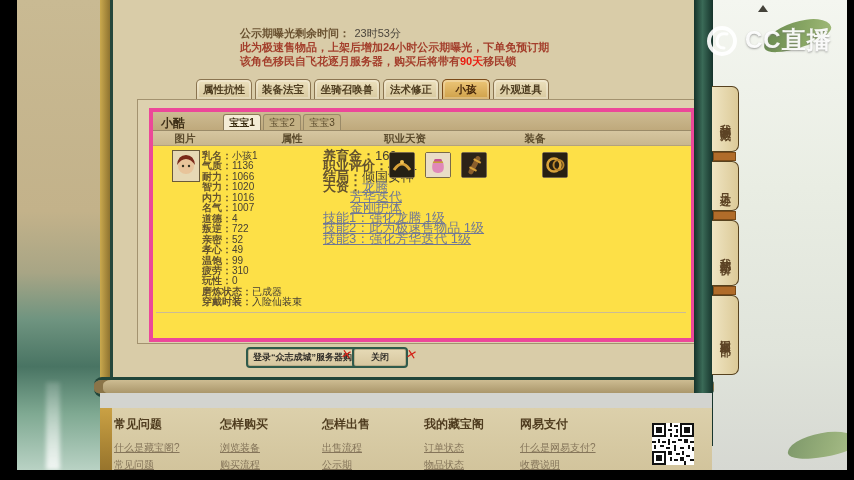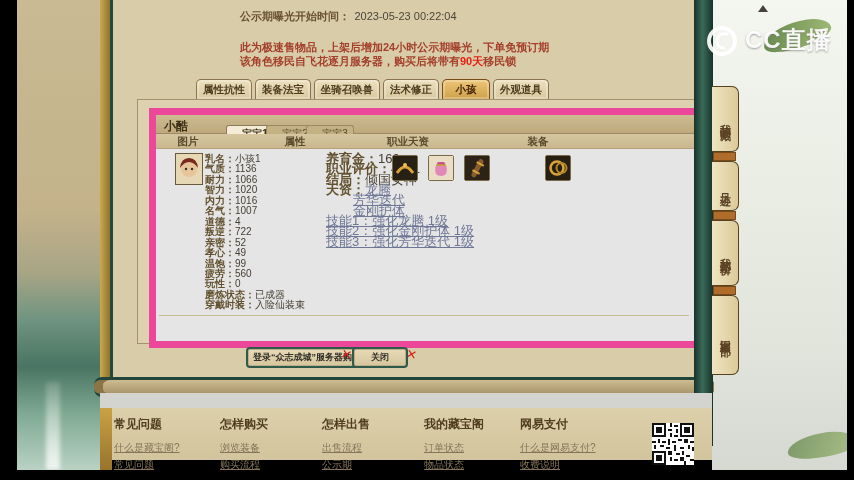--- a/index.html
+++ b/index.html
@@ -35,25 +35,25 @@
 
   
   .tabbar{left:37px;top:79px;height:20px;display:flex;gap:3px;}
   .tab{height:19px;border:1px solid #8a7450;border-bottom:none;border-radius:5px 5px 0 0;
     background:linear-gradient(#ece0bd,#d8c99f);color:#4e3d20;font-size:10.5px;font-weight:bold;
     display:flex;align-items:center;justify-content:center;box-shadow:inset 0 0 0 2px rgba(255,255,255,.25);}
   .tab.active{background:linear-gradient(#ecc678,#cfa049);border-color:#7a4a18;color:#46260a;}
 
   
   .outerbox{left:37px;top:99px;width:557px;height:243px;background:#ddd1af;border:1px solid #a3926f;}
-  .panel{left:11px;top:8px;width:538px;height:226px;background:#e5e5e5;border:7px solid #ec4899;}
+  .panel{left:11px;top:8px;width:538px;height:226px;background:#fde047;border:4px solid #ec4899;}
   .phead{left:0;top:0;width:100%;height:18px;background:linear-gradient(#cdbb92,#bfa97c);border-bottom:1px solid #9a8a68;}
   .ptitle{left:8px;top:3px;font-size:12px;font-weight:bold;color:#3f3018;}
-  .subtab{top:10px;width:36px;height:15px;font-size:10px;display:flex;align-items:center;justify-content:center;
-    border:1px solid #9a8a68;border-bottom:none;border-radius:3px 3px 0 0;background:#c4b184;color:#564628;padding-left:10px;}
+  .subtab{top:2px;width:36px;height:15px;font-size:10px;display:flex;align-items:center;justify-content:center;
+    border:1px solid #9a8a68;border-bottom:none;border-radius:3px 3px 0 0;background:#c4b184;color:#564628;}
   .subtab.active{background:#f4ecd6;border-color:#8a7a58;font-weight:bold;color:#3a2c12;}
   .cols{left:0;top:19px;width:100%;height:14px;background:linear-gradient(#d6c6a0,#c9b78e);border-bottom:1px solid #b3a27c;}
   .colh{top:20px;transform:translateX(-50%);font-size:10.5px;font-weight:bold;color:#5a4a2c;}
   .panel-hr{left:3px;top:200px;width:530px;border-top:1px solid #cbbb95;}
 
   .attrs{left:49px;top:39px;width:120px;font-size:10px;line-height:10.45px;color:#474034;}
   .al{font-weight:bold;color:#63522f;}
   .career{left:170px;top:39px;width:170px;font-size:13px;line-height:10.35px;color:#474034;}
   .cl{font-weight:bold;color:#63522f;}
   .indent{padding-left:27px;}
@@ -81,21 +81,21 @@
 
   
   .cc-logo{left:705px;top:24px;display:flex;gap:6px;z-index:60;}
   .cc-text{font-size:24px;font-weight:bold;color:rgba(255,255,255,.93);letter-spacing:1px;
     text-shadow:0 1px 2px rgba(110,110,110,.6);}
   .tri{left:758px;top:5px;width:0;height:0;border-left:5px solid transparent;border-right:5px solid transparent;
     border-bottom:7px solid #44423a;}
 
   
   .grayband{left:100px;top:393px;width:612px;height:15px;background:#d3d4d0;}
-  .footer{left:100px;top:408px;width:612px;height:52px;background:linear-gradient(#dcd0ab,#d2c49c);}
+  .footer{left:100px;top:408px;width:612px;height:62px;background:linear-gradient(#dcd0ab,#d2c49c);}
   .fgold{left:0;top:0;width:12px;height:62px;background:linear-gradient(180deg,#caa144,#97742c);}
   .fcol{top:8px;width:100px;}
   .ftitle{font-size:12px;font-weight:bold;color:#4f3c1f;margin-bottom:8px;}
   .flink{display:block;font-size:10px;color:#85755a;text-decoration:underline;margin-bottom:3px;cursor:pointer;}
 </style>
 </head>
 <body>
 
 <div id="stage">
 
@@ -103,23 +103,23 @@
   <div class="abs waterfall"></div>
   <div class="abs scene-right"></div>
   <div class="abs leaf" style="left:762px;top:22px;width:70px;height:26px;transform:rotate(-18deg);"></div>
   <div class="abs leaf" style="left:787px;top:433px;width:72px;height:24px;transform:rotate(-10deg);opacity:.7;"></div>
   <div class="abs tri"></div>
 
   <div class="abs page">
     <div class="abs page-goldedge"></div>
     <div class="abs page-tealline"></div>
 
-    <div class="abs" style="left:140px;top:6px;">
-      <span class="ilabel">公示期曝光开始时间：</span>
-      <span class="ivalue">2023-05-23 00:22:04</span>
+    <div class="abs" style="left:140px;top:23px;">
+      <span class="ilabel">公示期曝光剩余时间：</span>
+      <span class="ivalue">23时53分</span>
     </div>
     <div class="abs warn" style="left:140px;top:40px;">此为极速售物品，上架后增加24小时公示期曝光，下单免预订期</div>
     <div class="abs warn" style="left:140px;top:54px;">
       <span>该角色移民自飞花逐月服务器，购买后将带有</span><span class="hl">90天</span><span>移民锁</span>
     </div>
 
     <div class="abs tabbar">
       <div class="tab" style="width:54px;margin-top:32px;">基本信息</div>
       <div class="tab" style="width:54px;">属性抗性</div>
       <div class="tab" style="width:54px;">装备法宝</div>
@@ -158,35 +158,35 @@
           <div><span class="al">气质：</span><span>1136</span></div>
           <div><span class="al">耐力：</span><span>1066</span></div>
           <div><span class="al">智力：</span><span>1020</span></div>
           <div><span class="al">内力：</span><span>1016</span></div>
           <div><span class="al">名气：</span><span>1007</span></div>
           <div><span class="al">道德：</span><span>4</span></div>
           <div><span class="al">叛逆：</span><span>722</span></div>
           <div><span class="al">亲密：</span><span>52</span></div>
           <div><span class="al">孝心：</span><span>49</span></div>
           <div><span class="al">温饱：</span><span>99</span></div>
-          <div><span class="al">疲劳：</span><span>560</span></div>
+          <div><span class="al">疲劳：</span><span>310</span></div>
           <div><span class="al">玩性：</span><span>0</span></div>
           <div><span class="al">磨炼状态：</span><span>已成器</span></div>
           <div><span class="al">穿戴时装：</span><span>入险仙装束</span></div>
         </div>
 
         <div class="abs career">
           <div><span class="cl">养育金：</span><span>160</span></div>
           <div><span class="cl">职业评价：</span><span>4961</span></div>
           <div><span class="cl">结局：</span><span>倾国女神</span></div>
           <div><span class="cl">天资：</span><a class="lnk">龙腾</a></div>
           <div class="indent"><a class="lnk">芳华迭代</a></div>
           <div class="indent"><a class="lnk">金刚护体</a></div>
           <div><a class="lnk">技能1：强化龙腾 1级</a></div>
-          <div><a class="lnk">技能2：强化金刚护体 1级</a></div>
+          <div><a class="lnk">技能2：此为极速售物品 1级</a></div>
           <div><a class="lnk">技能3：强化芳华迭代 1级</a></div>
         </div>
 
         <div class="abs equips">
           <div class="eq">
             <svg width="24" height="24" viewBox="0 0 24 24">
                 <rect width="24" height="24" fill="#262114"></rect>
                 <path d="M4 17 Q12 5 20 17" stroke="#d9a33a" stroke-width="3" fill="none"></path>
                 <circle cx="12" cy="9" r="2" fill="#f0c050"></circle>
               </svg>

